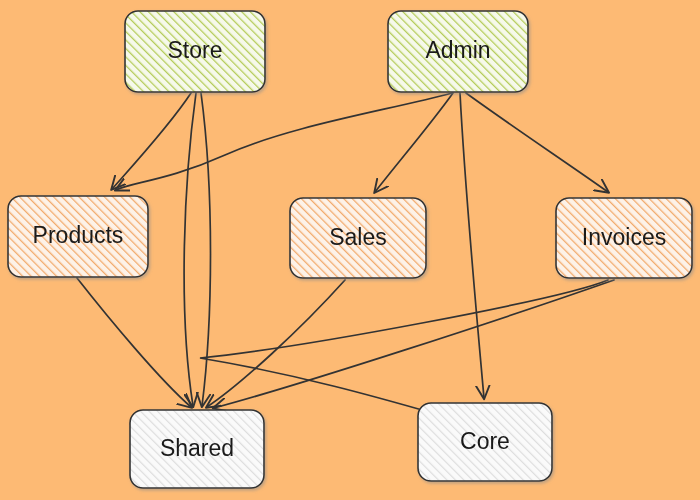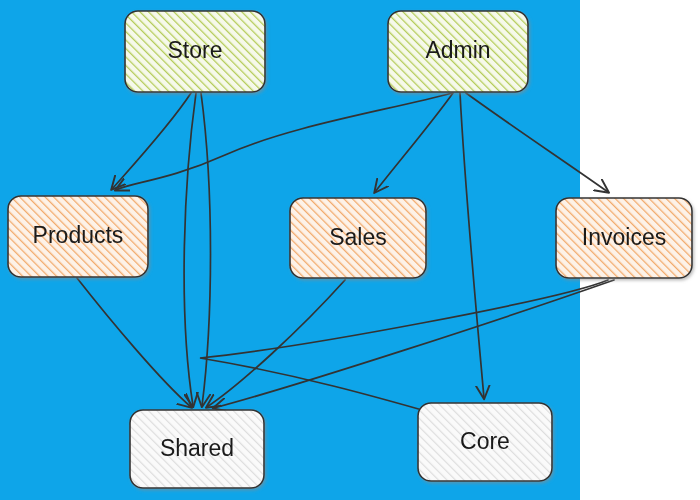--- a/index.html
+++ b/index.html
@@ -8,23 +8,23 @@
     background: #ffffff;
   }
   body {
     width: 700px;
     height: 500px;
     overflow: hidden;
     font-family: "Liberation Sans", sans-serif;
   }
   #diagram-root {
     position: relative;
-    width: 580px;
+    width: 700px;
     height: 500px;
-    background: #0ea5e9;
+    background: #fdba74;
     text-decoration: underline;
   }
   svg#graph {
     display: block;
     width: 700px;
     height: 500px;
   }
   .node-label {
     font-family: "Liberation Sans", sans-serif;
     font-size: 23px;

